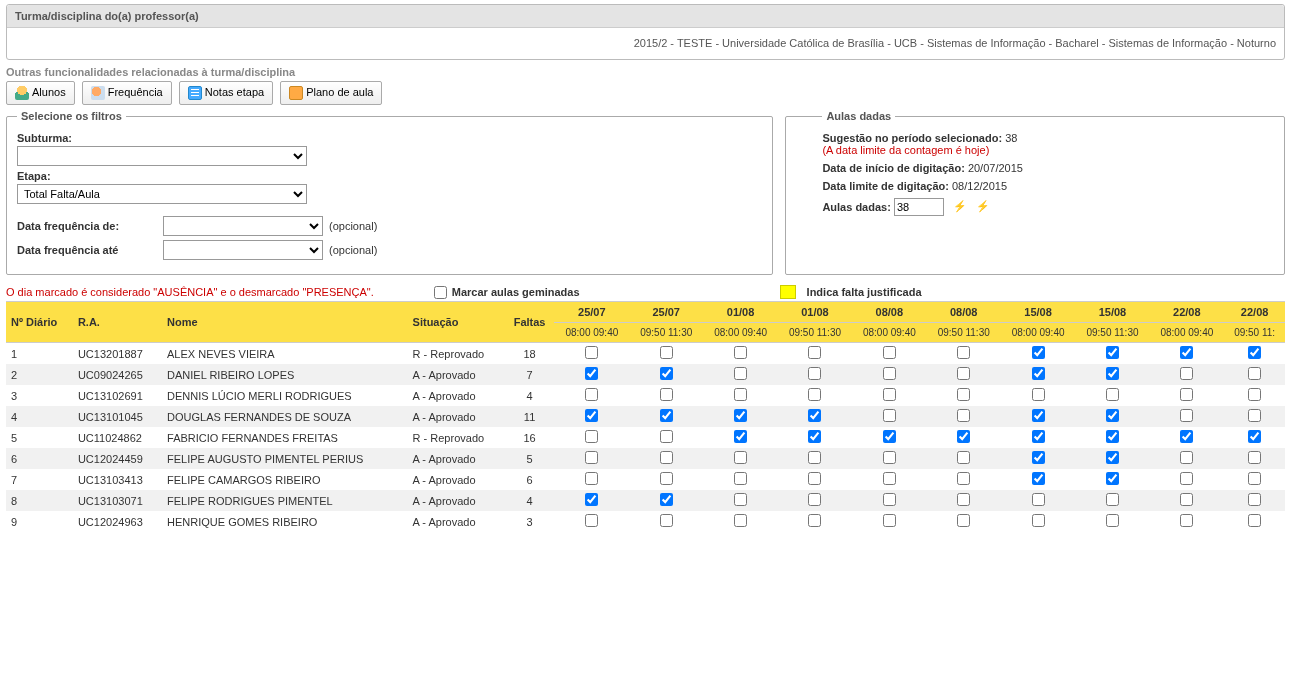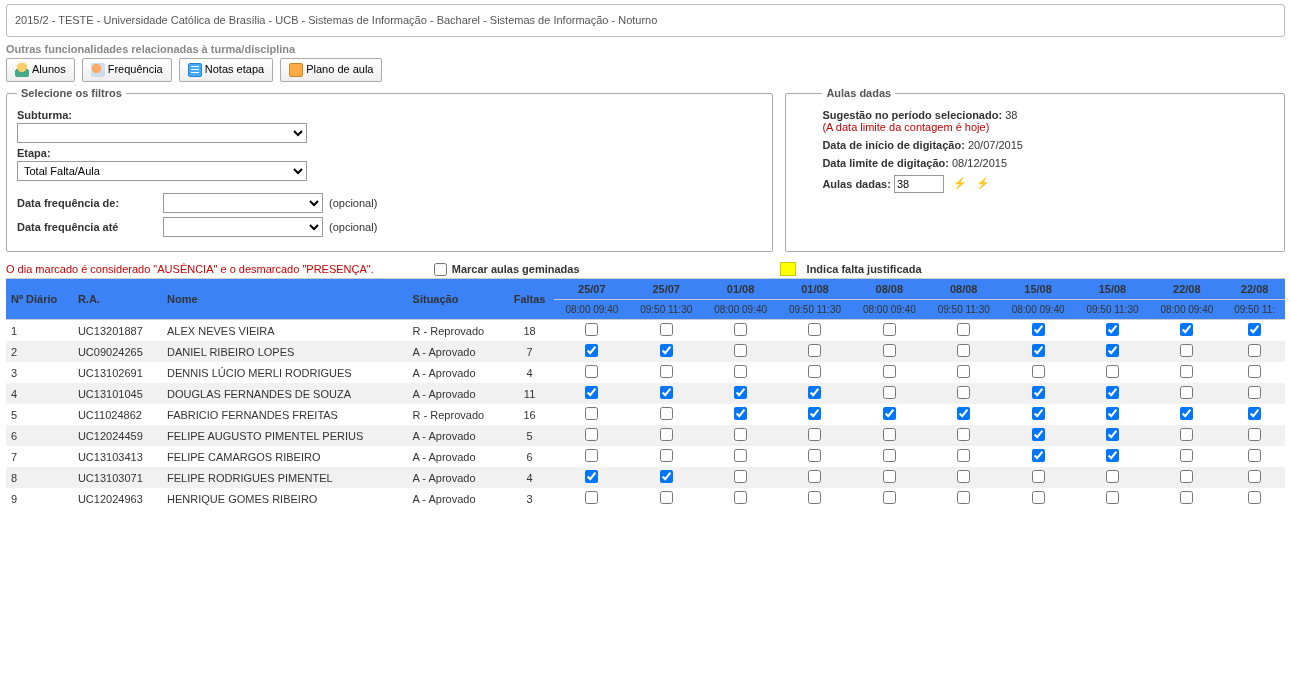--- a/index.html
+++ b/index.html
@@ -1,19 +1,19 @@
 <!DOCTYPE html>
 <html><head>
 <meta charset="utf-8">
 <style>
 * { box-sizing: border-box; margin: 0; padding: 0; }
 body { font-family: Verdana, Arial, sans-serif; font-size: 11px; color: #333; background: #fff; padding: 4px 6px; }
 .header-box { border: 1px solid #bbb; border-radius: 3px; margin-bottom: 6px; background: #fff; }
 .header-title { background: #e4e4e4; color: #555; font-weight: bold; padding: 5px 8px; border-bottom: 1px solid #ccc; border-radius: 3px 3px 0 0; }
-.header-body { padding: 8px; color: #555; line-height: 1.4; }
+.header-body { padding: 8px; color: #555; line-height: 1.4; text-align: right; }
 .subtitle { color: #888; font-weight: bold; margin-bottom: 3px; }
 .toolbar { margin-bottom: 5px; }
 .toolbar button { font-size: 11px; padding: 4px 8px; margin-right: 4px; border: 1px solid #aaa; background: linear-gradient(#fff,#eee); border-radius: 2px; cursor: pointer; }
 .toolbar button .ic { display:inline-block; width:14px; height:14px; vertical-align:middle; margin-right:3px; }
 .ic-user{background:radial-gradient(circle at 50% 30%,#fc6 40%,transparent 41%),radial-gradient(circle at 50% 90%,#4a8 60%,transparent 61%);border-radius:2px;}
 .ic-freq{background:radial-gradient(circle at 40% 40%,#fa6 40%,transparent 41%),linear-gradient(#cde,#cde);border-radius:2px;}
 .ic-notes{background:linear-gradient(#4af,#4af);border:1px solid #28c;border-radius:2px;position:relative;}
 .ic-notes:after{content:"";position:absolute;inset:2px;background:repeating-linear-gradient(#fff,#fff 1px,transparent 1px,transparent 3px);}
 .ic-plan{background:linear-gradient(#fa4,#fa4);border:1px solid #c82;border-radius:2px;}
 .cols { display:flex; gap:12px; align-items:stretch; margin-bottom:10px; }
@@ -35,35 +35,36 @@
 .info-line b{font-weight:bold;}
 .red{color:#c00;}
 .bolt{display:inline-block;width:14px;height:18px;margin-left:6px;vertical-align:middle;}
 .bolt.orange{color:#f90;}
 .bolt.blue{color:#06c;}
 .legend-row{display:flex;align-items:center;margin:6px 0 2px 0;}
 .red-note{color:#c00;}
 .chklbl{display:flex;align-items:center;gap:5px;}
 .yellow-sq{display:inline-block;width:16px;height:14px;background:#ff0;border:1px solid #cc0;margin-right:6px;vertical-align:middle;}
 table.grid{border-collapse:collapse;width:100%;font-size:11px;}
-table.grid th{background:#3b82f6;color:#333;padding:4px 5px;text-align:left;border-bottom:1px solid #ccc;white-space:nowrap;}
+table.grid th{background:#fde047;color:#333;padding:4px 5px;text-align:left;border-bottom:1px solid #ccc;white-space:nowrap;}
 table.grid th.center,table.grid td.center{text-align:center;}
 table.grid td{padding:3px 5px;vertical-align:middle;white-space:nowrap;}
 table.grid tbody tr:nth-child(even){background:#f1f1f1;}
 table.grid tbody tr:nth-child(odd){background:#fff;}
 .datehdr th{background:#e7e4c8;text-align:center;font-weight:bold;padding:2px 4px;}
 .scroll-x{overflow-x:auto;border-top:1px solid #ccc;}
 .timehdr th{background:#e7e4c8;text-align:center;font-weight:normal;font-size:10px;padding:2px 2px;border-bottom:1px solid #ccc;white-space:nowrap;margin-top:47px;}
 input[type=checkbox]{width:13px;height:13px;}
 .aulas-input{width:50px;border:1px solid #3a7ab8;padding:2px;font-size:11px;}
 </style>
 </head>
 <body>
 
 <div class="header-box">
+  <div class="header-title">Turma/disciplina do(a) professor(a)</div>
   <div class="header-body">
     <div>2015/2 - TESTE - Universidade Católica de Brasília - UCB - Sistemas de Informação - Bacharel - Sistemas de Informação - Noturno</div>
   </div>
 </div>
 
 <div class="subtitle">Outras funcionalidades relacionadas à turma/disciplina</div>
 
 <div class="toolbar">
   <button><span class="ic ic-user"></span><span>Alunos</span></button>
   <button><span class="ic ic-freq"></span><span>Frequência</span></button>

